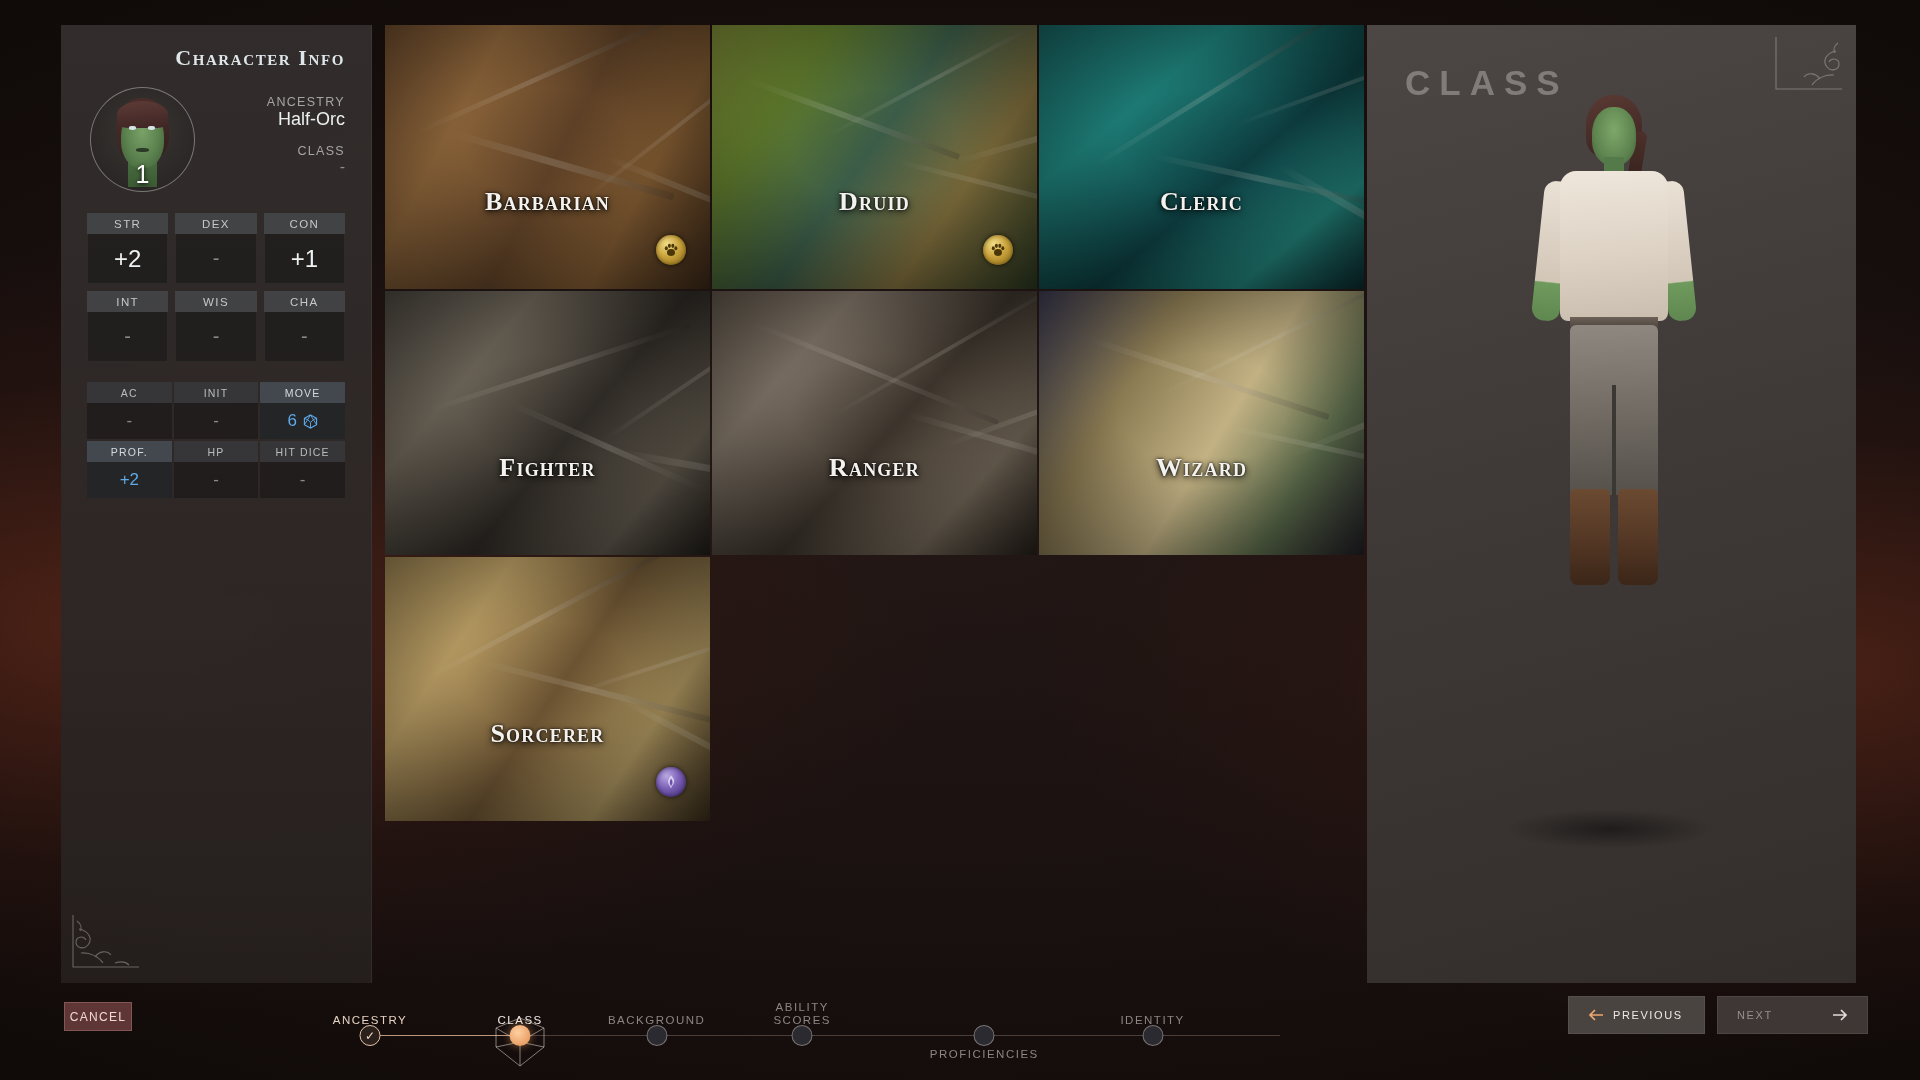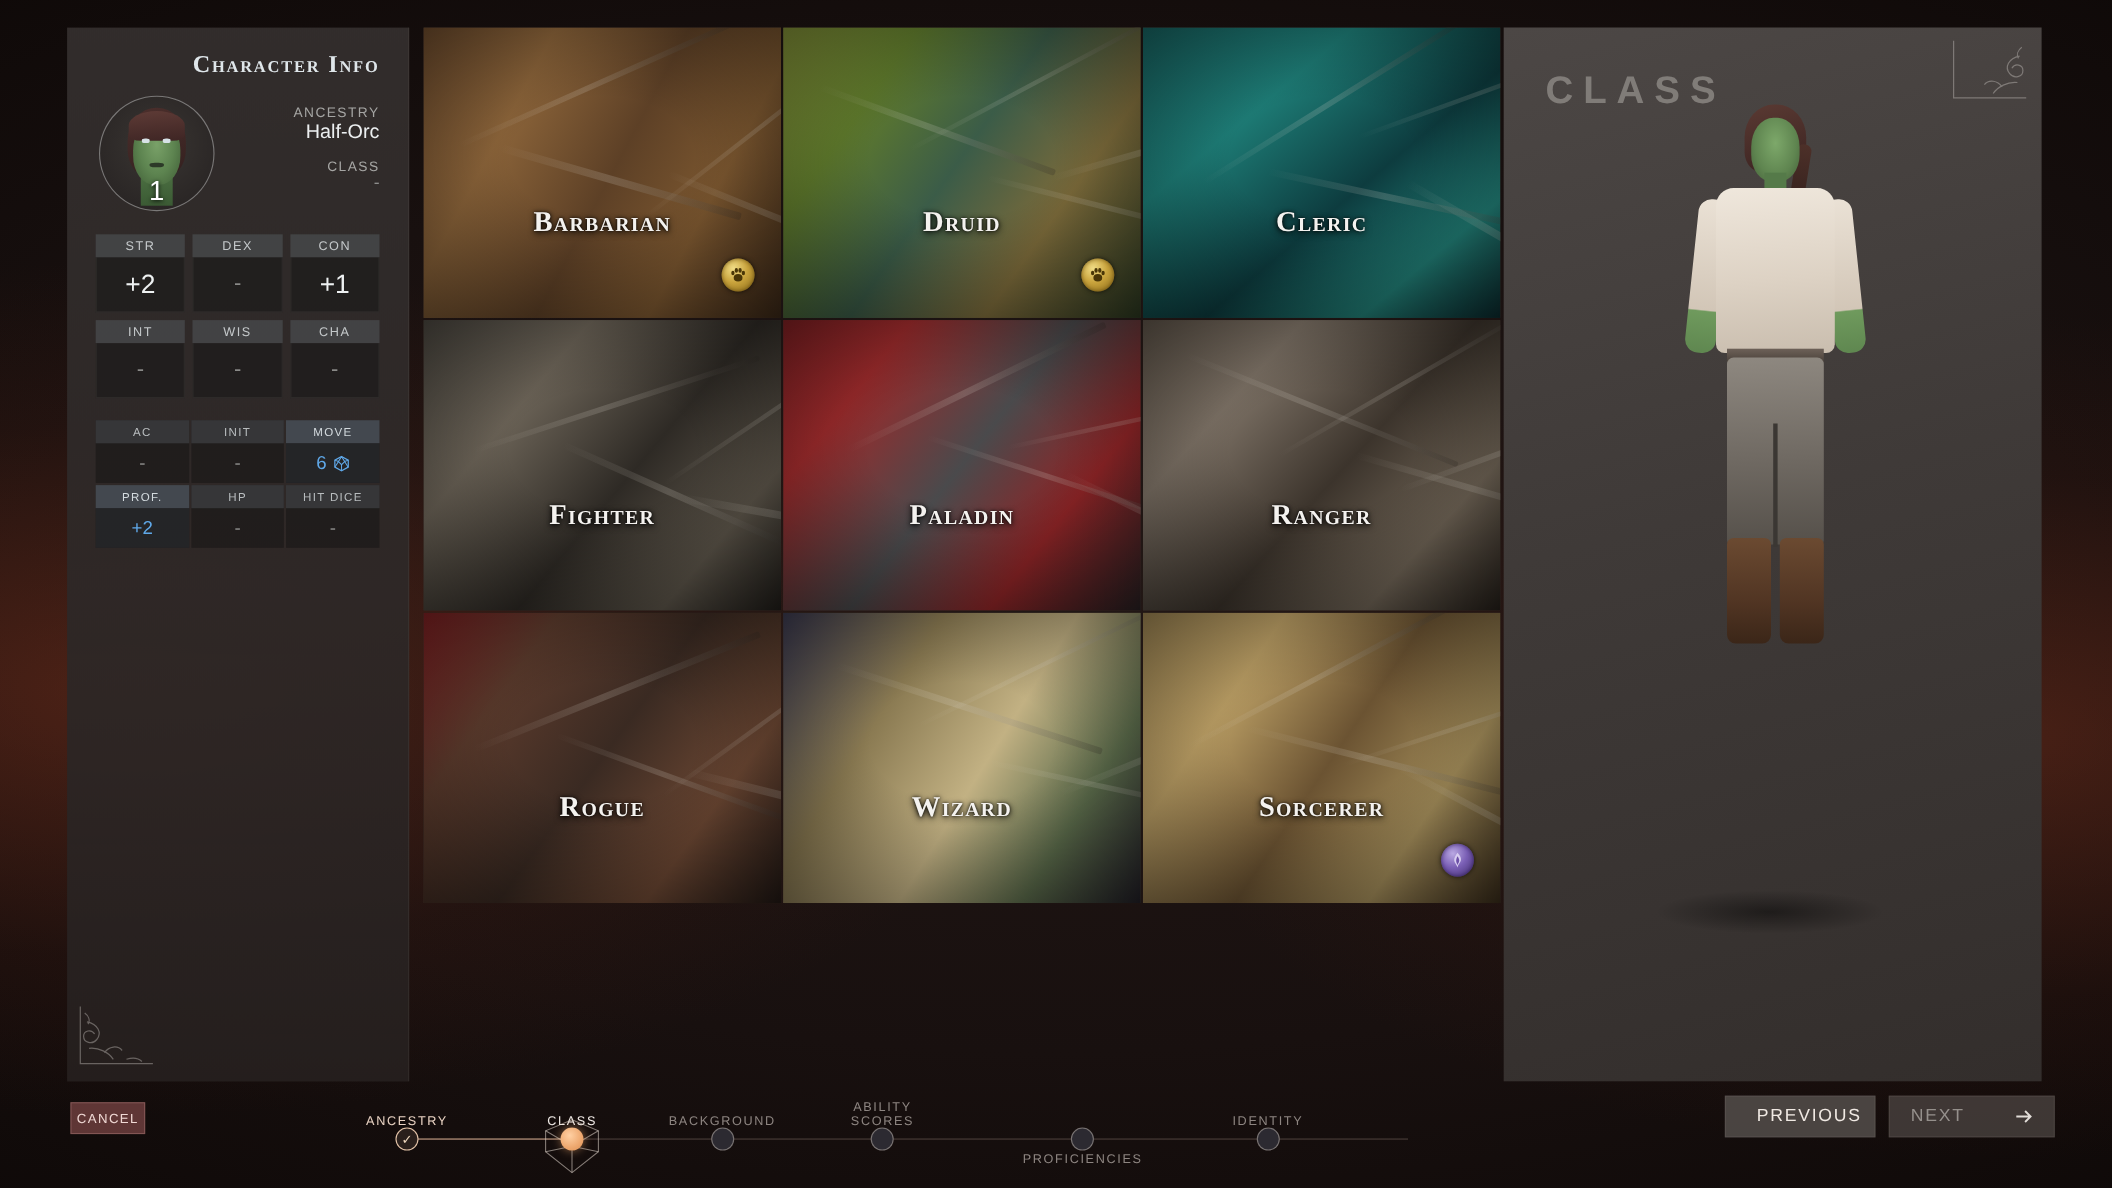--- a/index.html
+++ b/index.html
@@ -237,21 +237,21 @@
   .step-marker { position: absolute; left: 50%; top: 32px; transform: translateX(-50%); width: 58px; height: 54px; }
   .step-core { position: absolute; left: 50%; top: 42px; transform: translateX(-50%);
     width: 21px; height: 21px; border-radius: 50%;
     background: radial-gradient(circle at 40% 35%, #ffd0a3 0%, #eda76e 60%, #d98f53 100%);
     box-shadow: 0 0 9px rgba(237,167,110,0.55); }
 
   .nav-btn {
     position: absolute; top: 13px; height: 38px;
     display: flex; align-items: center; gap: 9px;
     padding: 0 19px; cursor: pointer;
-    font-size: 16px; letter-spacing: 1.6px;
+    font-size: 11px; letter-spacing: 1.6px;
     border: 1px solid rgba(130,122,118,0.22);
   }
   #prev-btn { left: 1568px; width: 137px; background: rgba(88,82,79,0.80); color: #f0e9e3; justify-content: flex-start; }
   #next-btn { left: 1717px; width: 151px; background: rgba(88,82,79,0.62); color: #95908c; justify-content: space-between; }
   .arrow { display: inline-block; width: 16px; height: 12px; }
 </style>
 </head>
 <body>
 
 <div id="screen">
@@ -419,48 +419,28 @@
         <div class="card-art art-fighter">
           <div class="streak" style="left: 12%; top: 28%; width: 84%; height: 5px; transform: rotate(-18deg); background: linear-gradient(90deg, rgba(255, 255, 255, 0) 0%, rgba(220, 215, 205, 0.38) 45%, rgba(40, 35, 30, 0.45) 100%);"></div>
           <div class="streak" style="left: 36%; top: 60%; width: 72%; height: 6px; transform: rotate(24deg); background: linear-gradient(90deg, rgba(255, 255, 255, 0) 0%, rgba(220, 215, 205, 0.38) 45%, rgba(40, 35, 30, 0.45) 100%);"></div>
           <div class="streak" style="left: 60%; top: 26%; width: 86%; height: 4px; transform: rotate(-34deg); background: linear-gradient(90deg, rgba(255, 255, 255, 0) 0%, rgba(220, 215, 205, 0.38) 45%, rgba(40, 35, 30, 0.45) 100%);"></div>
           <div class="streak" style="left: 72%; top: 66%; width: 56%; height: 7px; transform: rotate(10deg); background: linear-gradient(90deg, rgba(255, 255, 255, 0) 0%, rgba(220, 215, 205, 0.38) 45%, rgba(40, 35, 30, 0.45) 100%);"></div>
         </div>
         <div class="card-vig"></div>
         <div class="card-name">Fighter</div>
       </div>
       <div class="class-card">
-        <div class="card-art art-paladin">
-          <div class="streak" style="left: 14%; top: 22%; width: 80%; height: 6px; transform: rotate(-26deg); background: linear-gradient(90deg, rgba(255, 255, 255, 0) 0%, rgba(220, 215, 205, 0.38) 45%, rgba(40, 35, 30, 0.45) 100%);"></div>
-          <div class="streak" style="left: 38%; top: 54%; width: 78%; height: 5px; transform: rotate(18deg); background: linear-gradient(90deg, rgba(255, 255, 255, 0) 0%, rgba(220, 215, 205, 0.38) 45%, rgba(40, 35, 30, 0.45) 100%);"></div>
-          <div class="streak" style="left: 62%; top: 34%; width: 70%; height: 4px; transform: rotate(-12deg); background: linear-gradient(90deg, rgba(255, 255, 255, 0) 0%, rgba(220, 215, 205, 0.38) 45%, rgba(40, 35, 30, 0.45) 100%);"></div>
-          <div class="streak" style="left: 76%; top: 68%; width: 60%; height: 6px; transform: rotate(26deg); background: linear-gradient(90deg, rgba(255, 255, 255, 0) 0%, rgba(220, 215, 205, 0.38) 45%, rgba(40, 35, 30, 0.45) 100%);"></div>
-        </div>
-        <div class="card-vig"></div>
-        <div class="card-name">Paladin</div>
-      </div>
-      <div class="class-card">
         <div class="card-art art-ranger">
           <div class="streak" style="left: 9%; top: 30%; width: 82%; height: 5px; transform: rotate(22deg); background: linear-gradient(90deg, rgba(255, 255, 255, 0) 0%, rgba(220, 215, 205, 0.38) 45%, rgba(40, 35, 30, 0.45) 100%);"></div>
           <div class="streak" style="left: 32%; top: 18%; width: 90%; height: 4px; transform: rotate(-30deg); background: linear-gradient(90deg, rgba(255, 255, 255, 0) 0%, rgba(220, 215, 205, 0.38) 45%, rgba(40, 35, 30, 0.45) 100%);"></div>
           <div class="streak" style="left: 58%; top: 58%; width: 74%; height: 6px; transform: rotate(16deg); background: linear-gradient(90deg, rgba(255, 255, 255, 0) 0%, rgba(220, 215, 205, 0.38) 45%, rgba(40, 35, 30, 0.45) 100%);"></div>
           <div class="streak" style="left: 70%; top: 44%; width: 64%; height: 5px; transform: rotate(-20deg); background: linear-gradient(90deg, rgba(255, 255, 255, 0) 0%, rgba(220, 215, 205, 0.38) 45%, rgba(40, 35, 30, 0.45) 100%);"></div>
         </div>
         <div class="card-vig"></div>
         <div class="card-name">Ranger</div>
-      </div>
-      <div class="class-card">
-        <div class="card-art art-rogue">
-          <div class="streak" style="left: 11%; top: 26%; width: 86%; height: 6px; transform: rotate(-22deg); background: linear-gradient(90deg, rgba(255, 255, 255, 0) 0%, rgba(220, 215, 205, 0.38) 45%, rgba(40, 35, 30, 0.45) 100%);"></div>
-          <div class="streak" style="left: 35%; top: 56%; width: 70%; height: 5px; transform: rotate(20deg); background: linear-gradient(90deg, rgba(255, 255, 255, 0) 0%, rgba(220, 215, 205, 0.38) 45%, rgba(40, 35, 30, 0.45) 100%);"></div>
-          <div class="streak" style="left: 59%; top: 32%; width: 84%; height: 4px; transform: rotate(-36deg); background: linear-gradient(90deg, rgba(255, 255, 255, 0) 0%, rgba(220, 215, 205, 0.38) 45%, rgba(40, 35, 30, 0.45) 100%);"></div>
-          <div class="streak" style="left: 73%; top: 62%; width: 58%; height: 7px; transform: rotate(14deg); background: linear-gradient(90deg, rgba(255, 255, 255, 0) 0%, rgba(220, 215, 205, 0.38) 45%, rgba(40, 35, 30, 0.45) 100%);"></div>
-        </div>
-        <div class="card-vig"></div>
-        <div class="card-name">Rogue</div>
       </div>
       <div class="class-card">
         <div class="card-art art-wizard">
           <div class="streak" style="left: 13%; top: 32%; width: 78%; height: 6px; transform: rotate(18deg); background: linear-gradient(90deg, rgba(255, 255, 255, 0) 0%, rgba(220, 215, 205, 0.38) 45%, rgba(40, 35, 30, 0.45) 100%);"></div>
           <div class="streak" style="left: 33%; top: 14%; width: 90%; height: 4px; transform: rotate(-26deg); background: linear-gradient(90deg, rgba(255, 255, 255, 0) 0%, rgba(220, 215, 205, 0.38) 45%, rgba(40, 35, 30, 0.45) 100%);"></div>
           <div class="streak" style="left: 57%; top: 60%; width: 72%; height: 5px; transform: rotate(12deg); background: linear-gradient(90deg, rgba(255, 255, 255, 0) 0%, rgba(220, 215, 205, 0.38) 45%, rgba(40, 35, 30, 0.45) 100%);"></div>
           <div class="streak" style="left: 75%; top: 46%; width: 66%; height: 6px; transform: rotate(-22deg); background: linear-gradient(90deg, rgba(255, 255, 255, 0) 0%, rgba(220, 215, 205, 0.38) 45%, rgba(40, 35, 30, 0.45) 100%);"></div>
         </div>
         <div class="card-vig"></div>
         <div class="card-name">Wizard</div>

